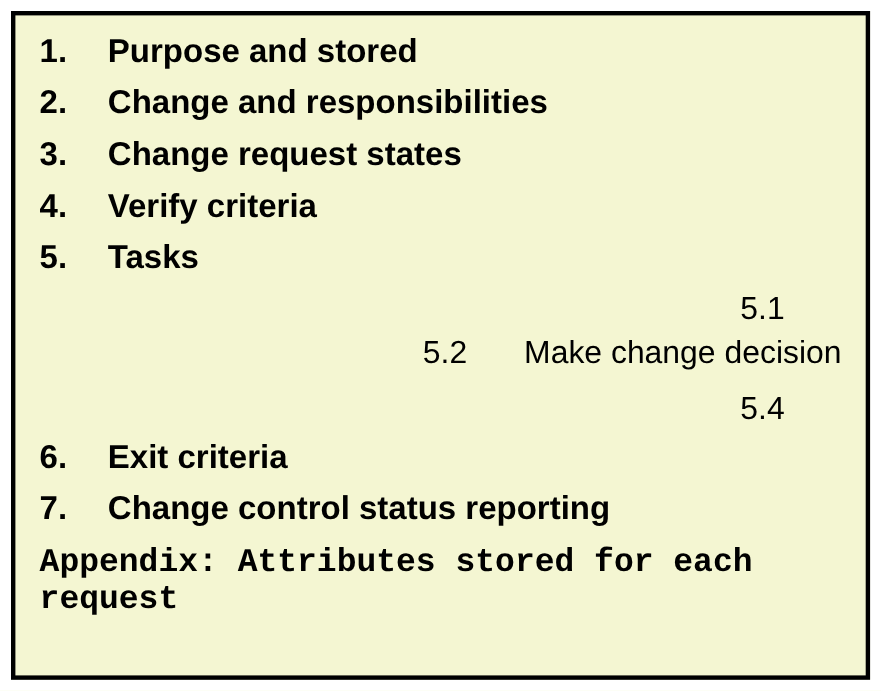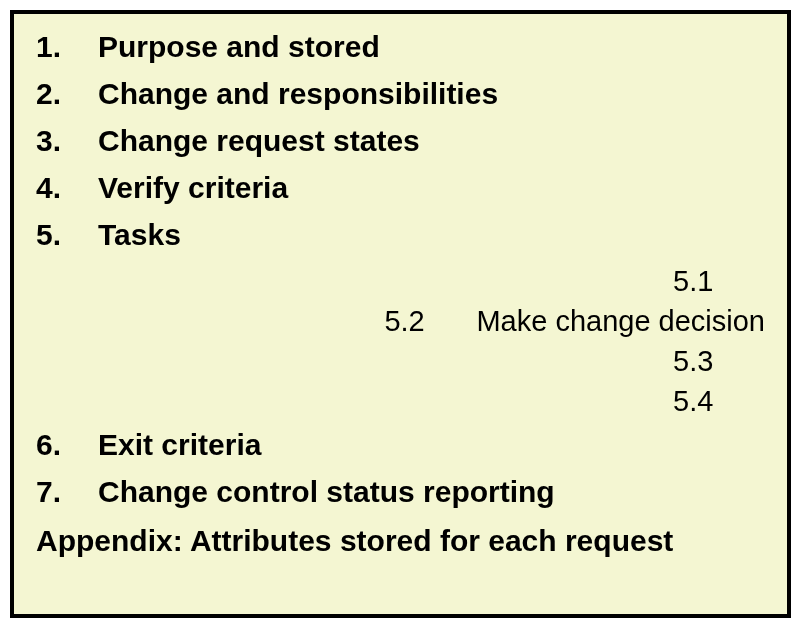--- a/index.html
+++ b/index.html
@@ -49,20 +49,21 @@
     justify-content: flex-end;
   }
   .sub-item .subnum {
     width: 92px;
     flex-shrink: 0;
   }
   .appendix {
     font-weight: 600;
     font-size: 30px;
     margin-top: 4px;
+    font-family: Liberation Mono, monospace;
   }
 </style>
 </head>
 <body>
 
 <div class="panel">
   <ol class="toplist">
 
     <li class="top-item">
       <span class="num">1.</span>
@@ -87,21 +88,20 @@
 
     <ol class="sublist">
       <li class="sub-item">
         <span class="subnum">5.1</span>
       </li>
       <li class="sub-item">
         <span class="subnum">5.2</span>
         <span>Make change decision</span>
       </li>
       <li class="sub-item">
-        <span class="subnum">5.3</span>
       </li>
       <li class="sub-item">
         <span class="subnum">5.4</span>
       </li>
     </ol>
 
     <li class="top-item">
       <span class="num">6.</span>
       <span>Exit criteria</span>
     </li>

